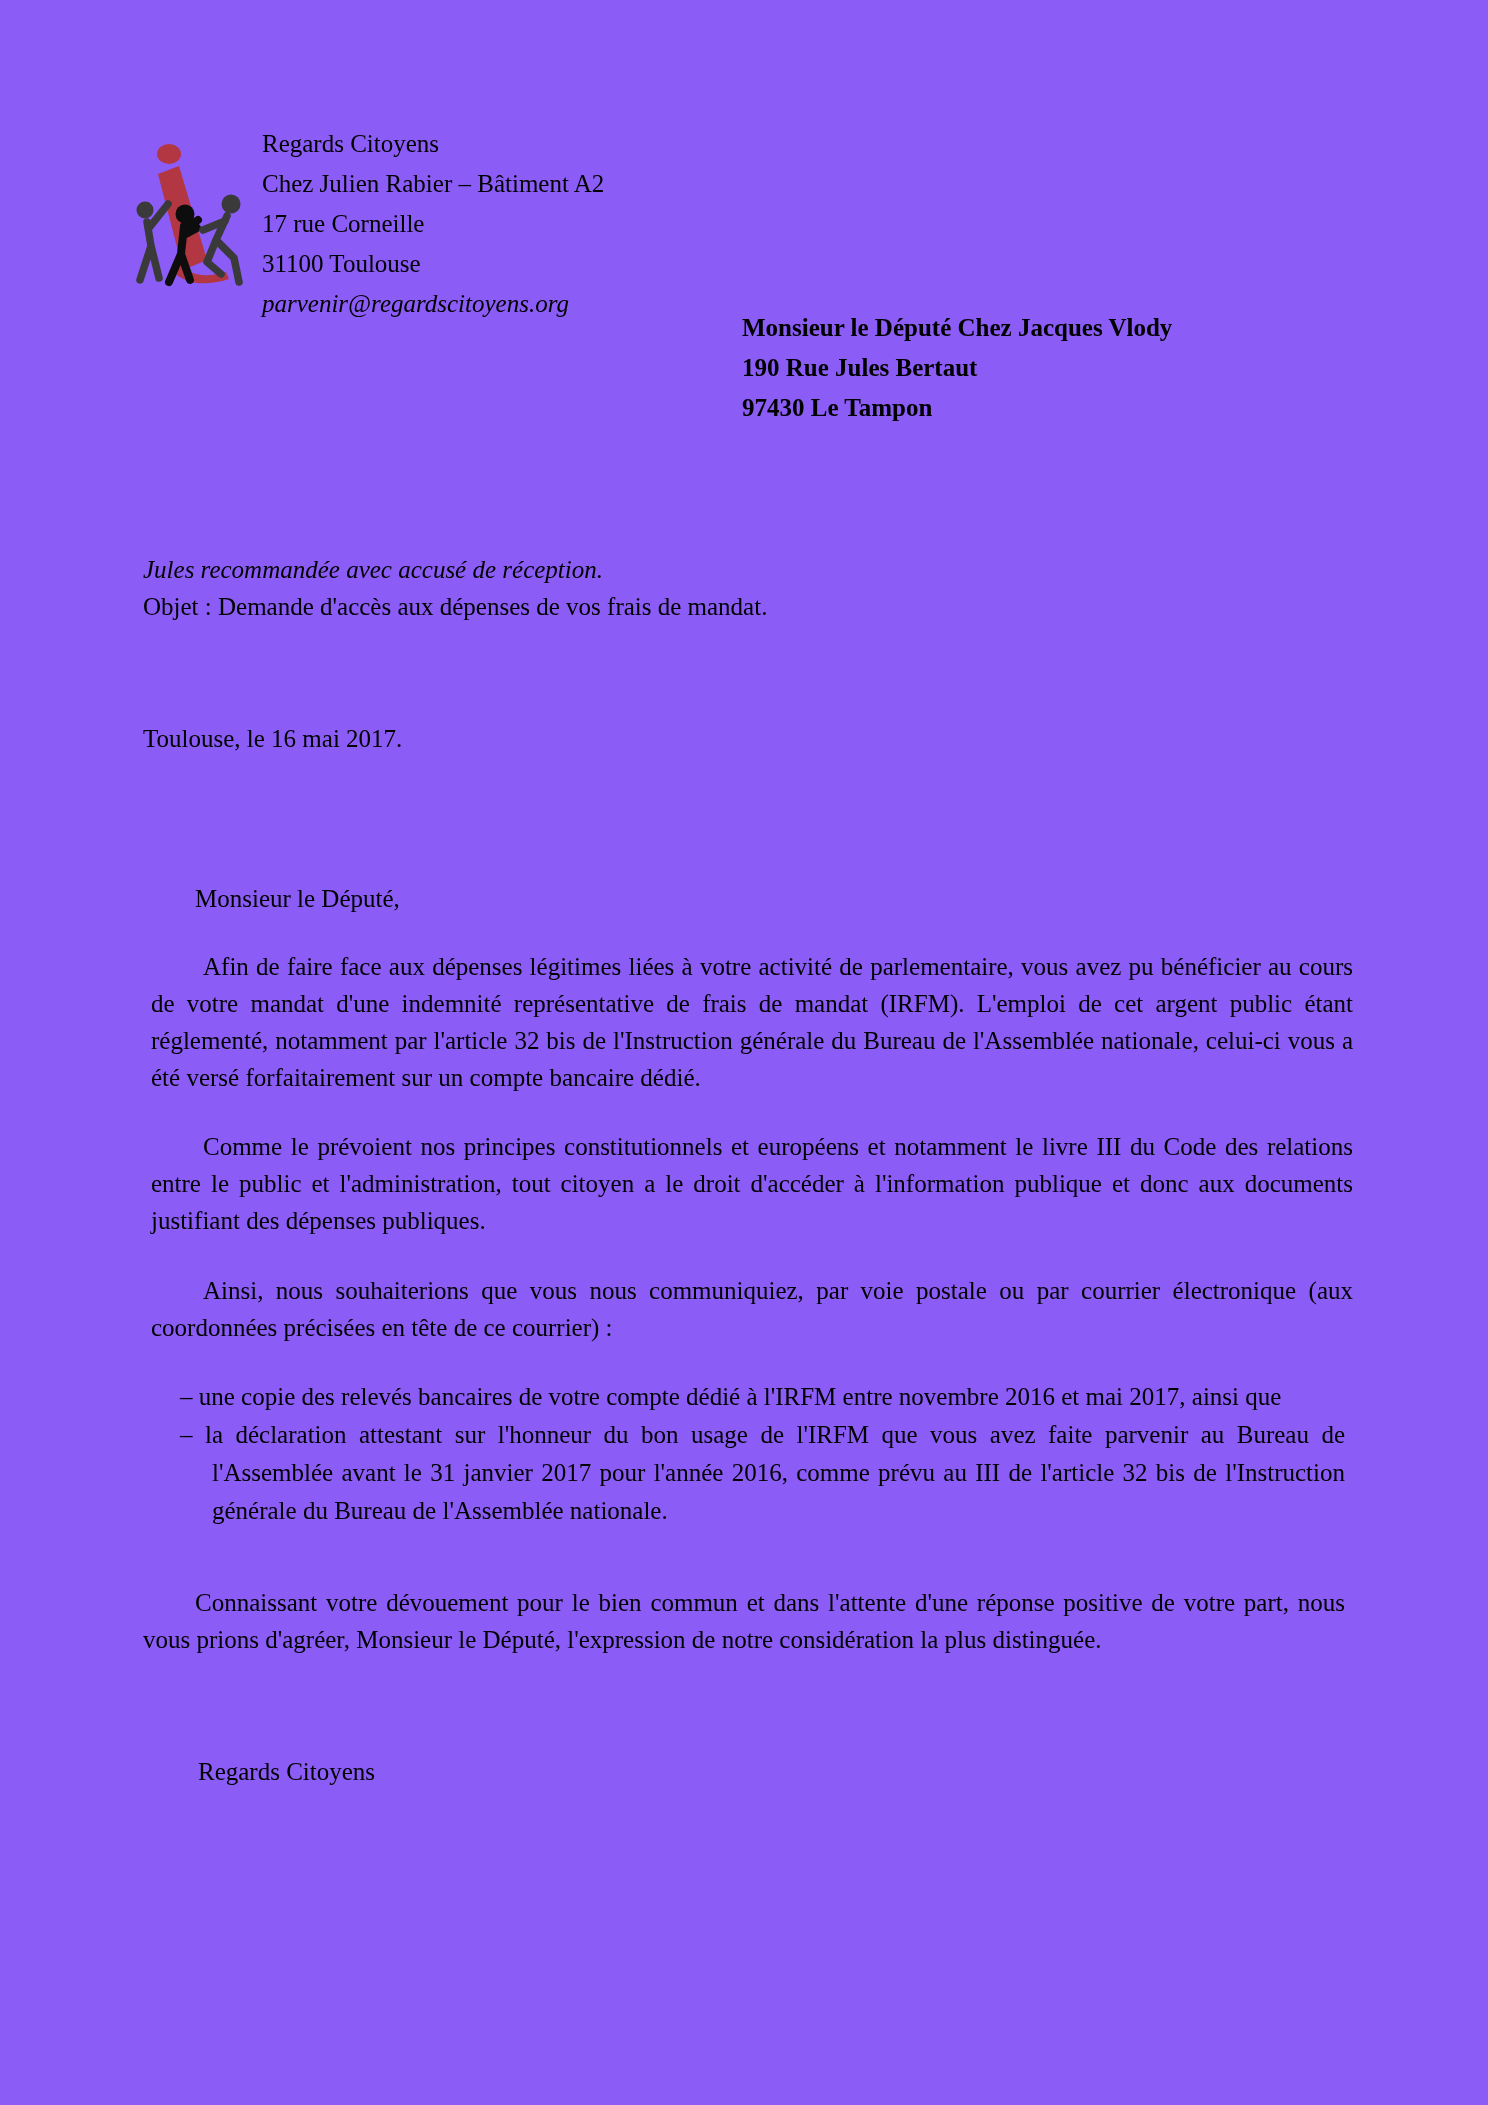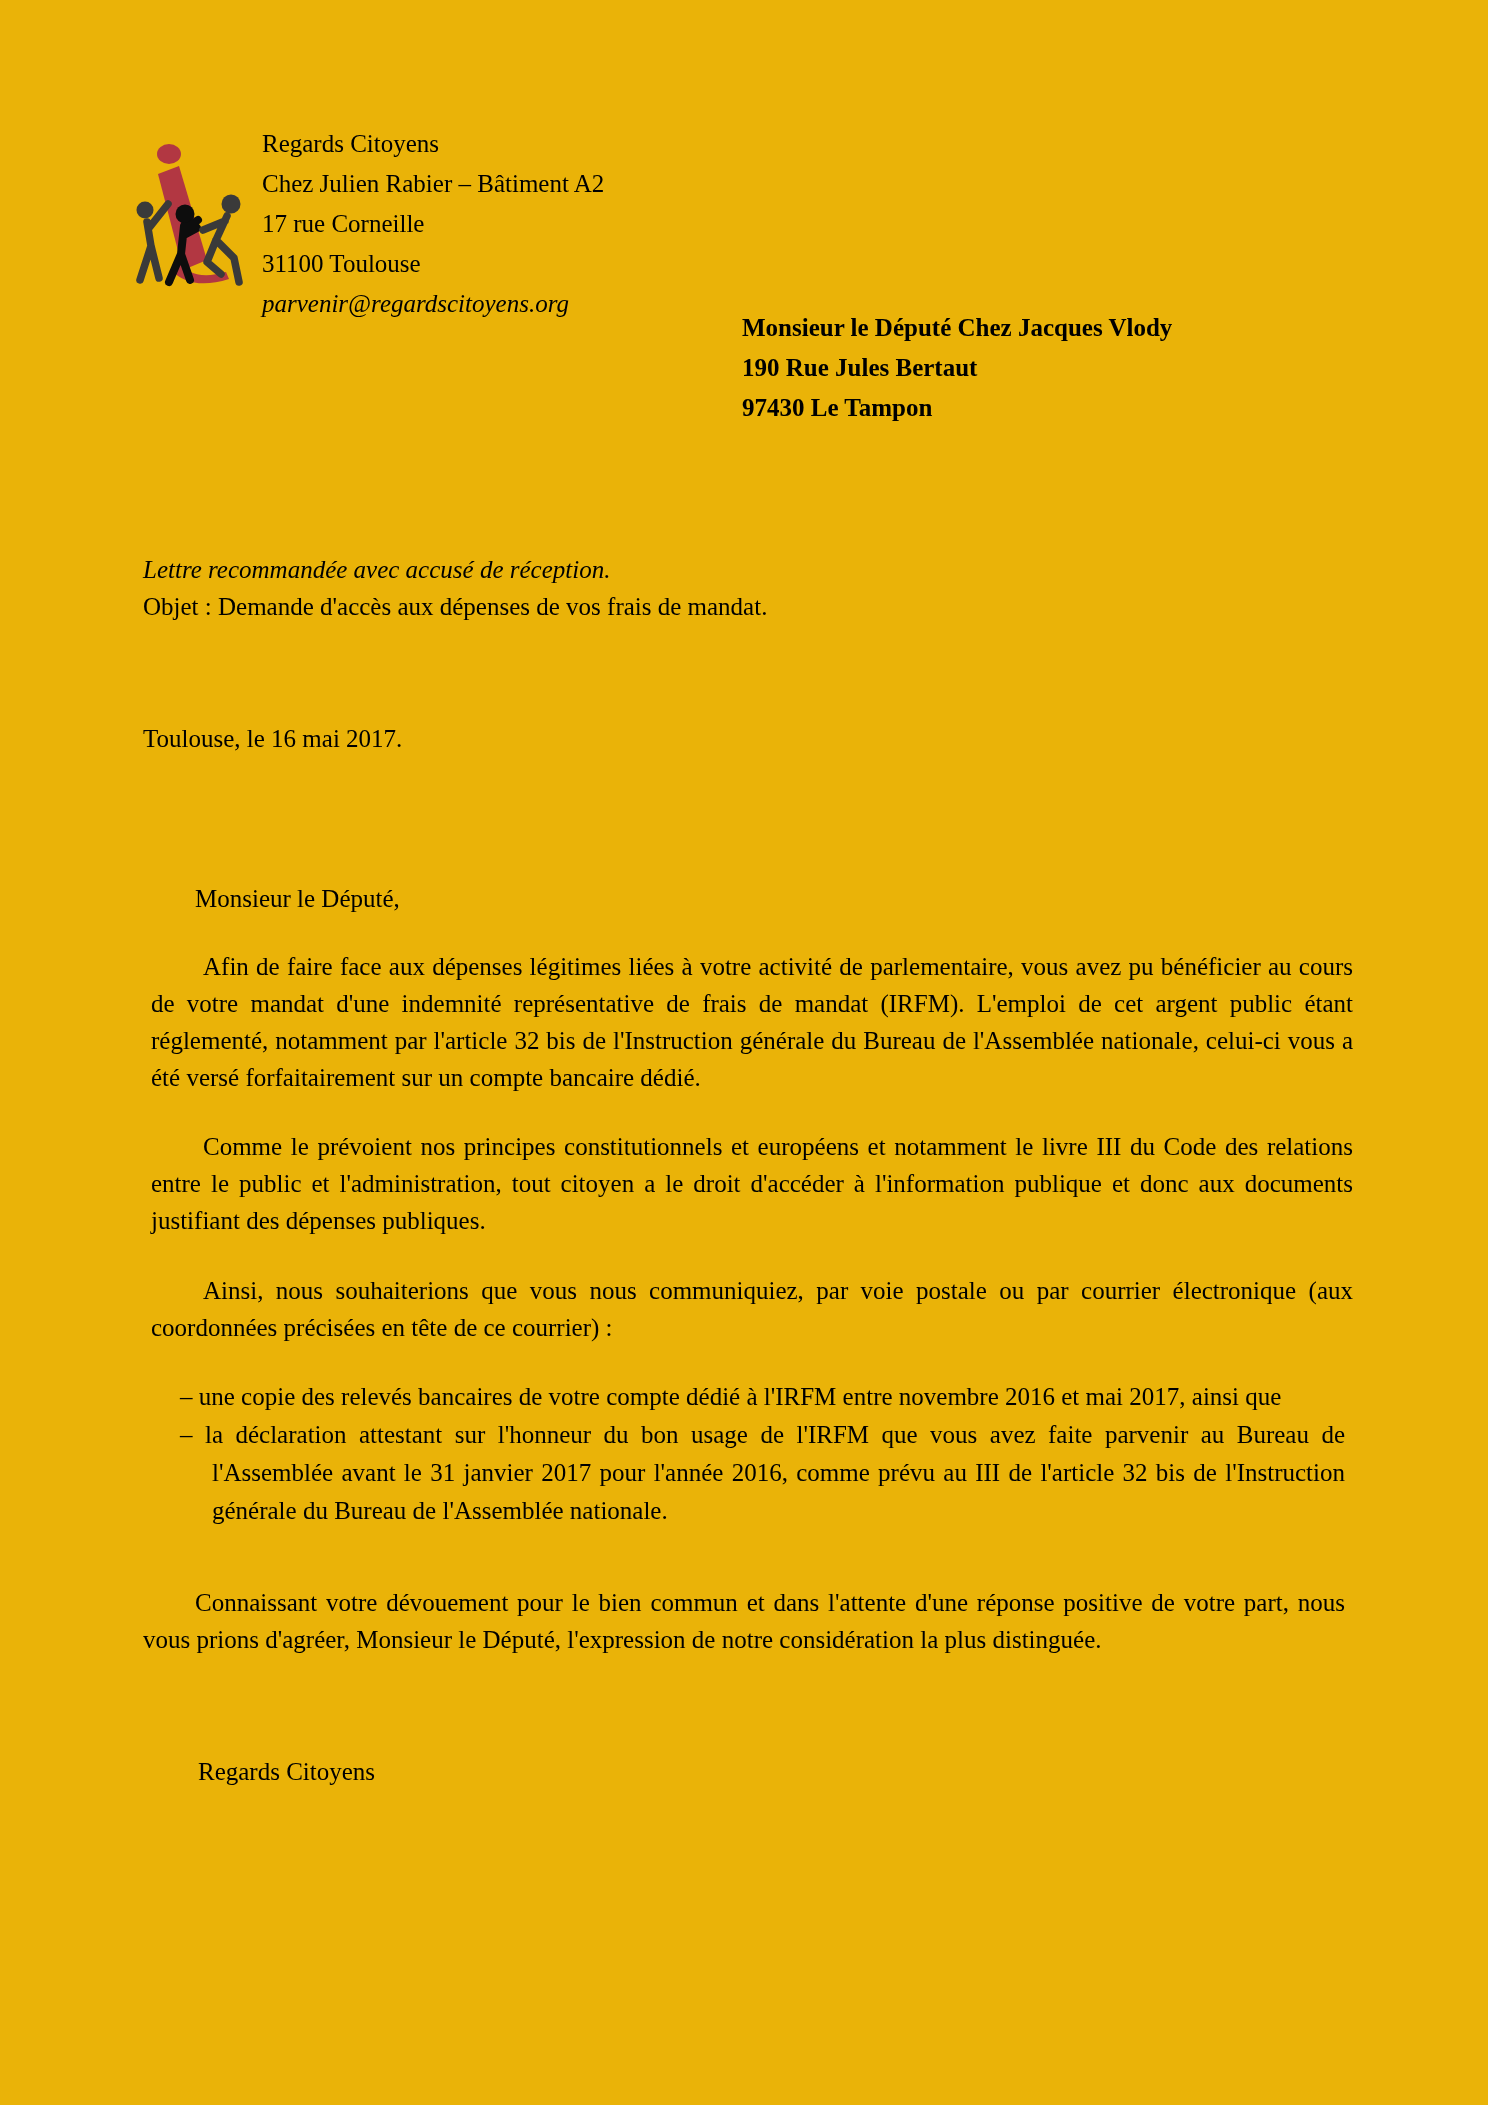--- a/index.html
+++ b/index.html
@@ -4,21 +4,21 @@
 <style>
   html, body {
     margin: 0;
     padding: 0;
     background: #ffffff;
   }
   .page {
     position: relative;
     width: 1488px;
     height: 2105px;
-    background: #eab308;
+    background: #8b5cf6;
     font-family: "Liberation Serif", "DejaVu Serif", serif;
     color: #000000;
     overflow: hidden;
   }
   .abs { position: absolute; }
 
   
   .logo-wrap { left: 131px; top: 138px; width: 114px; height: 156px; }
   .sender {
     left: 262px; top: 124px;
@@ -131,21 +131,21 @@
     <div>31100 Toulouse</div>
     <div class="email">parvenir@regardscitoyens.org</div>
   </div>
 
   <div class="abs recipient">
     <div>Monsieur le Député Chez Jacques Vlody</div>
     <div>190 Rue Jules Bertaut</div>
     <div>97430 Le Tampon</div>
   </div>
 
-  <div class="abs notice">Lettre recommandée avec accusé de réception.</div>
+  <div class="abs notice">Jules recommandée avec accusé de réception.</div>
 
   <div class="abs subject">Objet : Demande d'accès aux dépenses de vos frais de mandat.</div>
 
   <div class="abs dateline">Toulouse, le 16 mai 2017.</div>
 
   <div class="abs salutation">Monsieur le Député,</div>
 
   <div class="abs para para-1">Afin de faire face aux dépenses légitimes liées à votre activité de parlementaire, vous avez pu bénéficier au cours de votre mandat d'une indemnité représentative de frais de mandat (IRFM). L'emploi de cet argent public étant réglementé, notamment par l'article 32 bis de l'Instruction générale du Bureau de l'Assemblée nationale, celui-ci vous a été versé forfaitairement sur un compte bancaire dédié.</div>
   <div class="abs para para-2">Comme le prévoient nos principes constitutionnels et européens et notamment le livre III du Code des relations entre le public et l'administration, tout citoyen a le droit d'accéder à l'information publique et donc aux documents justifiant des dépenses publiques.</div>
   <div class="abs para para-3">Ainsi, nous souhaiterions que vous nous communiquiez, par voie postale ou par courrier électronique (aux coordonnées précisées en tête de ce courrier) :</div>

